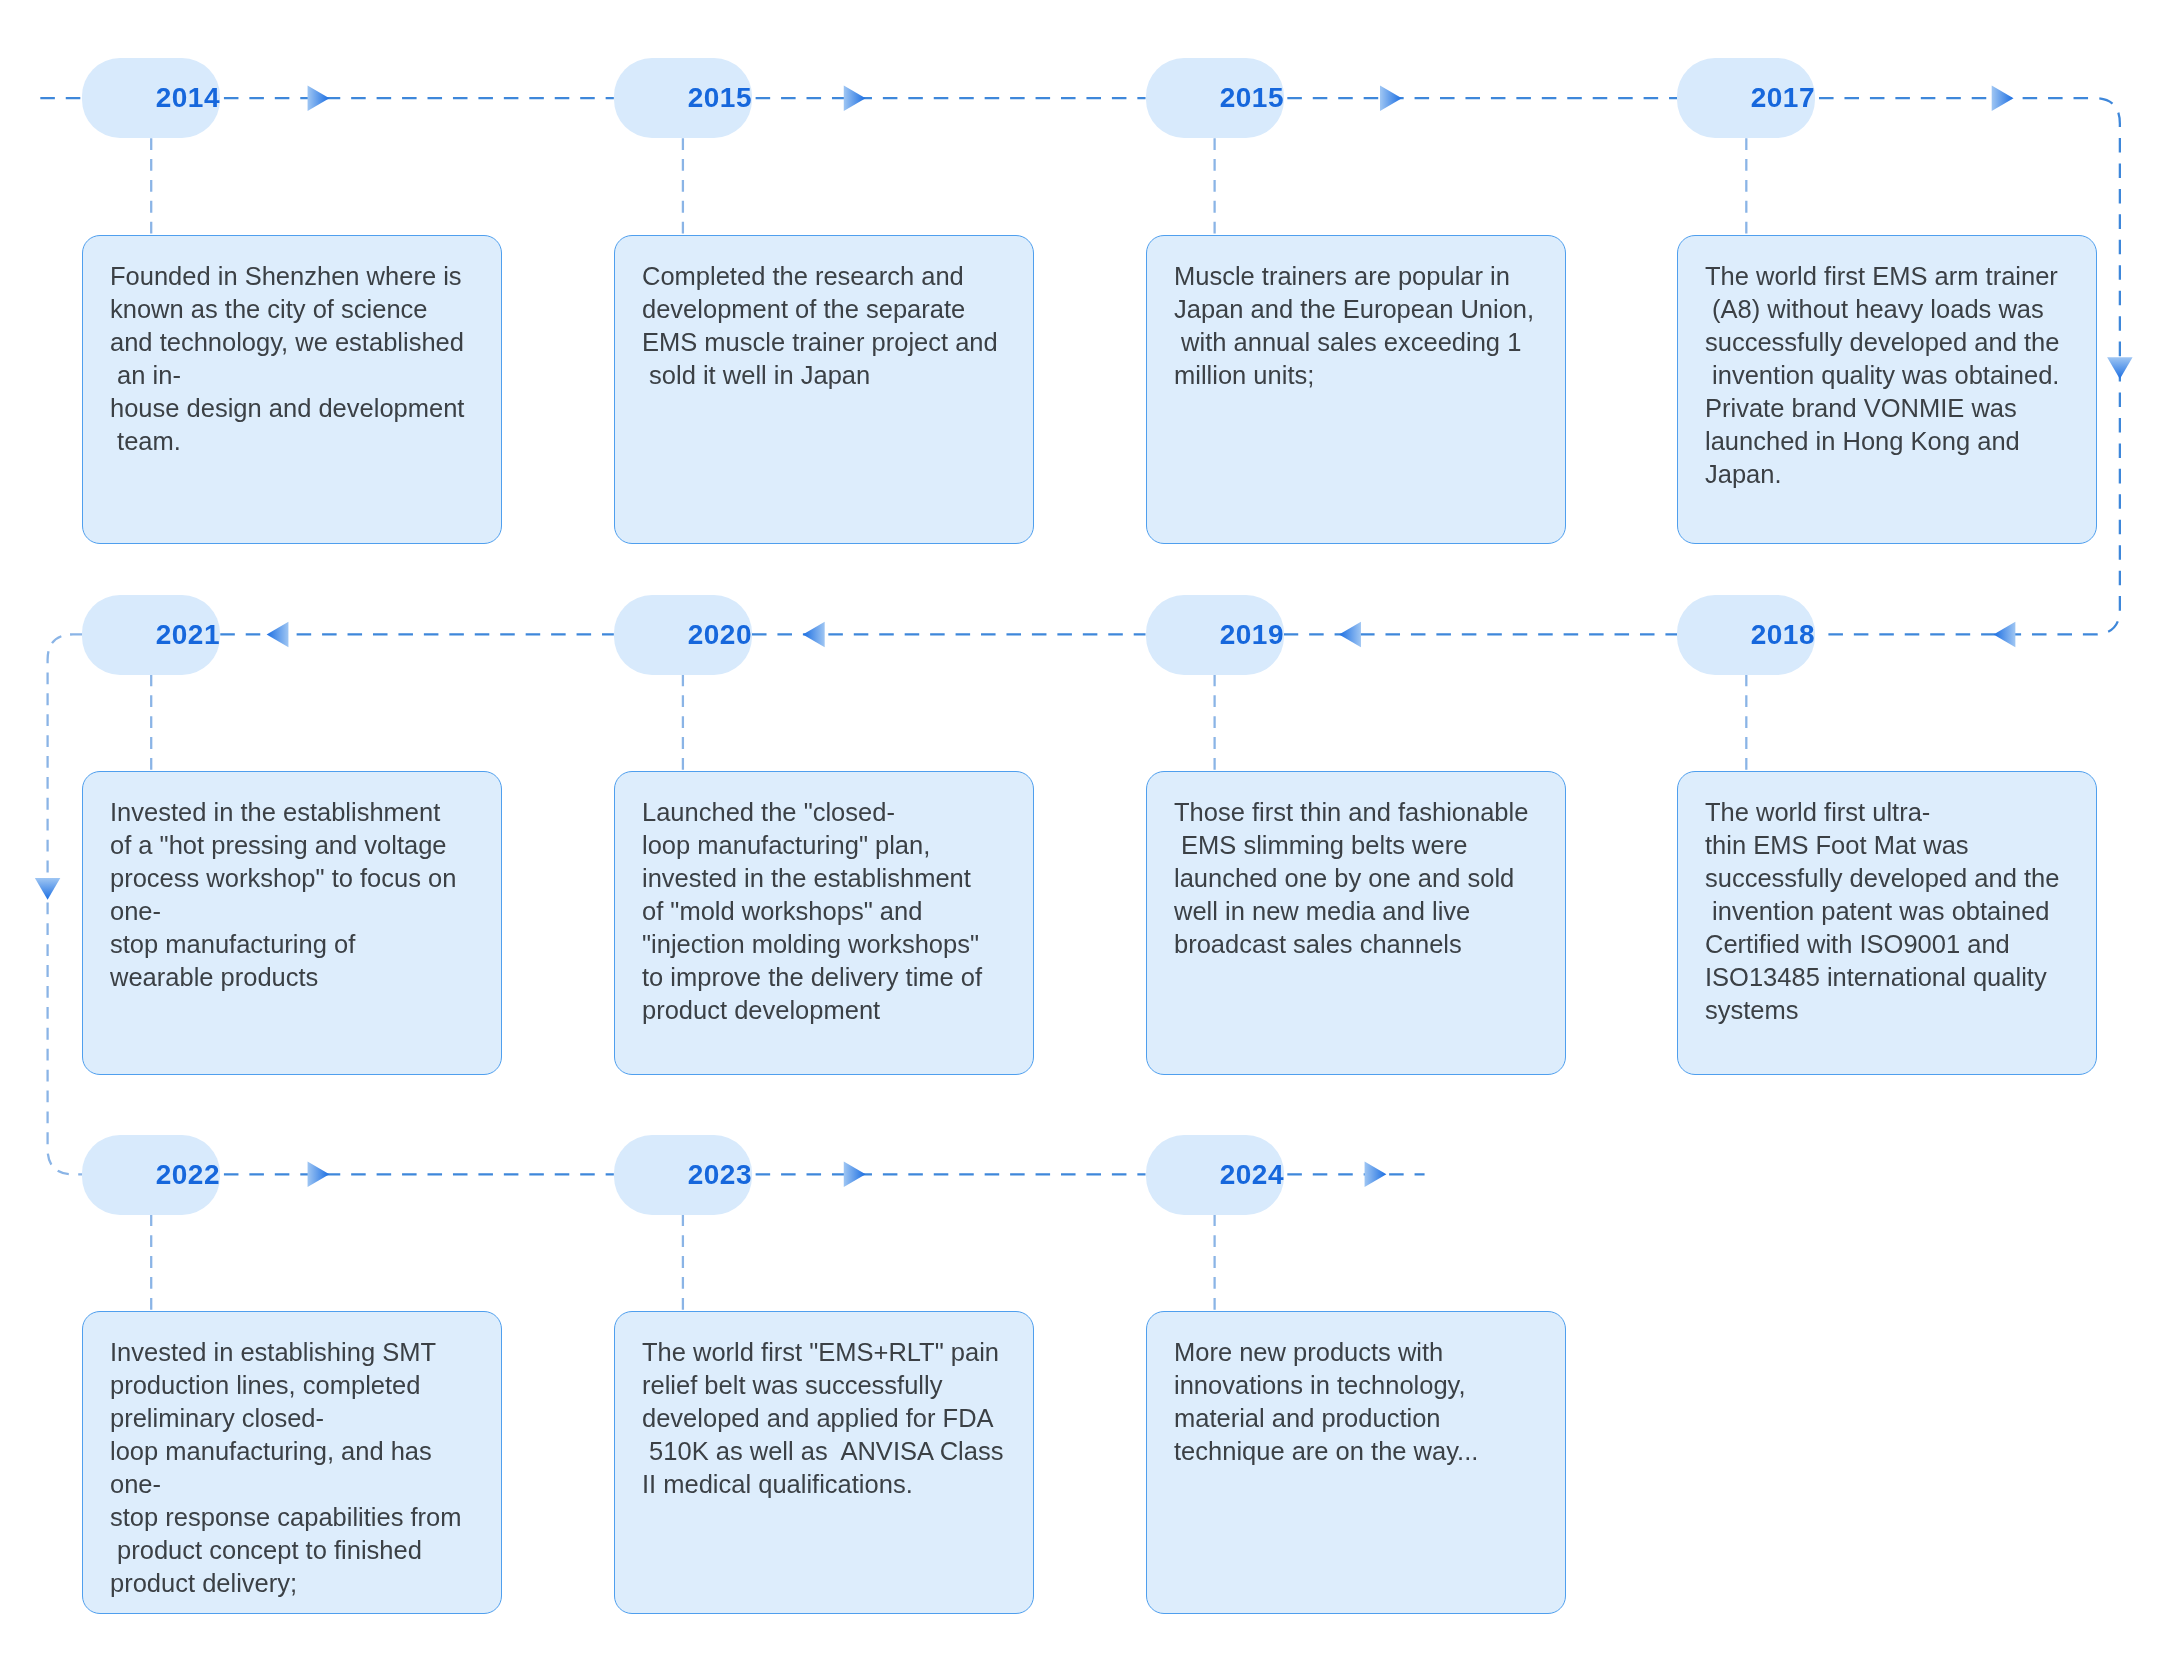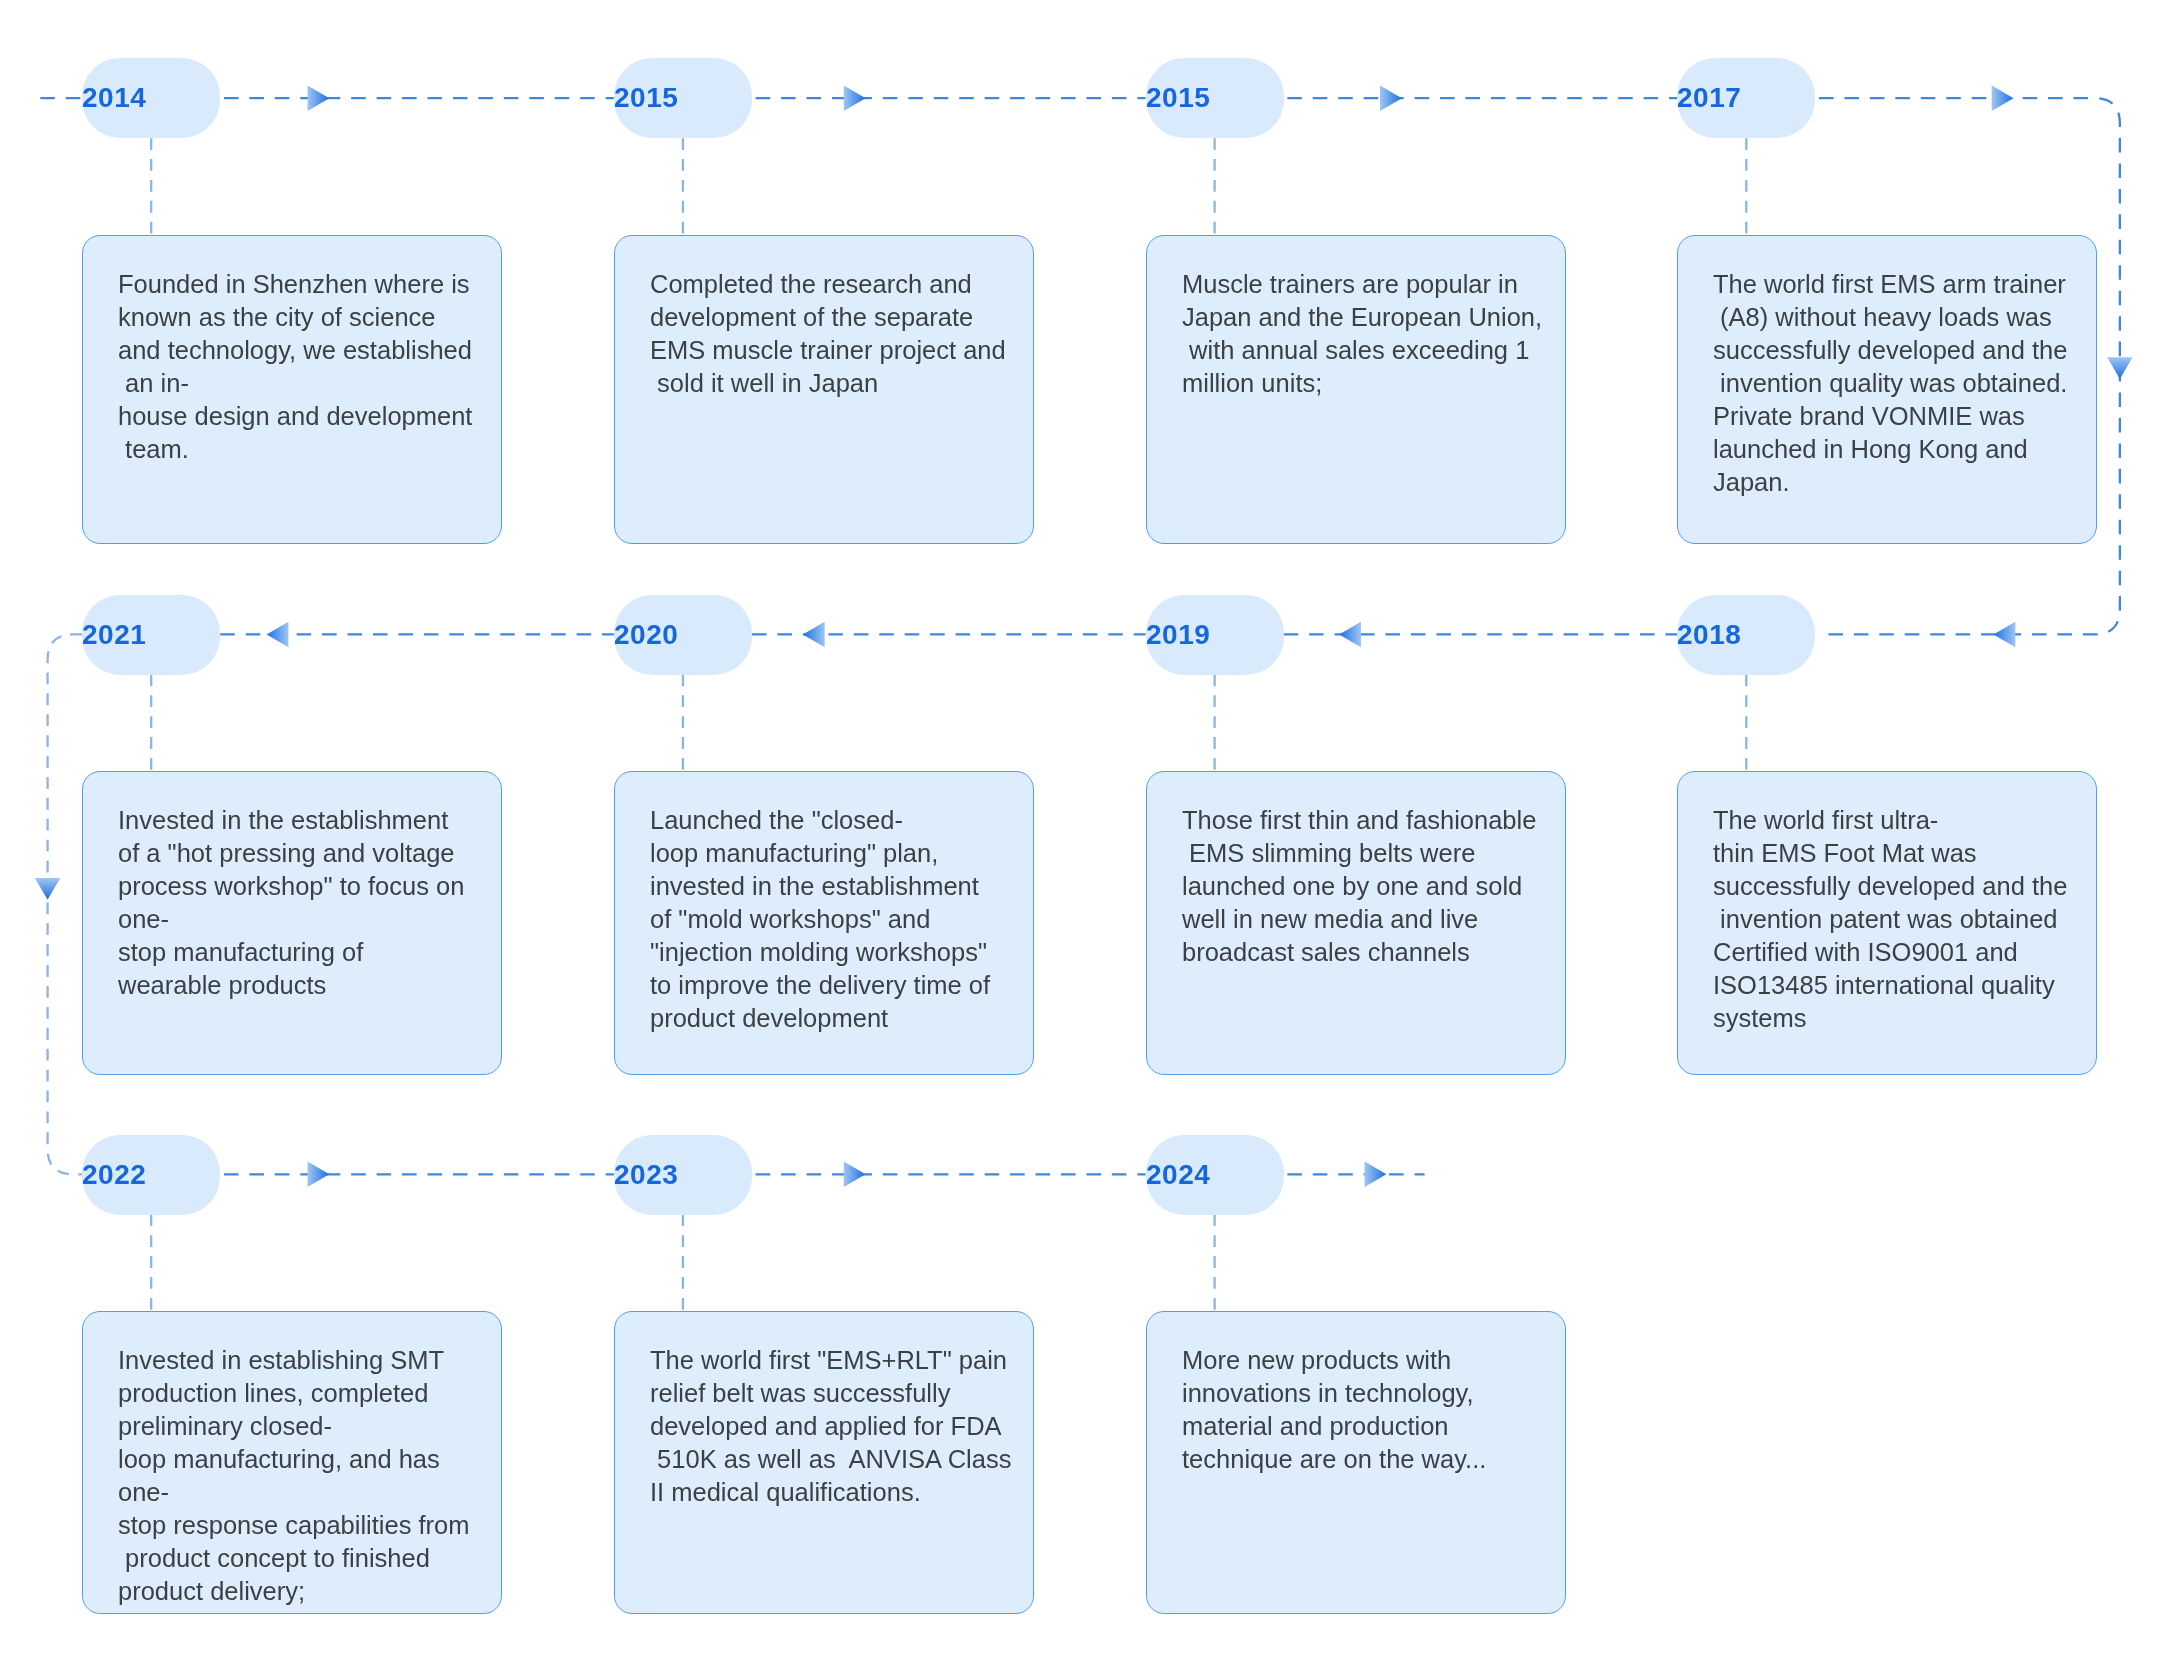--- a/index.html
+++ b/index.html
@@ -15,32 +15,32 @@
   html,body{margin:0;padding:0;background:#ffffff;}
   body{
     width:2182px;height:1676px;position:relative;overflow:hidden;
     font-family:"Liberation Sans", sans-serif;
   }
   .canvas{position:absolute;inset:0;}
   svg.connectors{position:absolute;left:0;top:0;z-index:1;}
   .pill{
     position:absolute;z-index:3;width:138px;height:80px;
     background:var(--pill-bg);border-radius:38px;
-    display:flex;align-items:center;justify-content:flex-start;
+    display:flex;align-items:center;justify-content:flex-end;
   }
   .pill .year{
     font-size:28px;font-weight:bold;color:var(--year-text);letter-spacing:0.5px;
   }
   .card{
     position:absolute;z-index:2;width:420px;box-sizing:border-box;
     background:var(--card-bg);border:1.8px solid var(--card-border);
     border-radius:18px;padding:23.6px 18px 18px 27px;
   }
   .card p{
-    margin:8px;white-space:pre;font-size:25.5px;line-height:33px;color:var(--card-text);
+    margin:0;white-space:pre;font-size:25.5px;line-height:33px;color:var(--card-text);
   }
 </style>
 </head>
 <body>
 
 <div class="canvas">
 
   <svg class="connectors" width="2182" height="1676" viewBox="0 0 2400 1844">
     <defs>
       <linearGradient id="gr-right" x1="0" y1="0" x2="1" y2="0">

